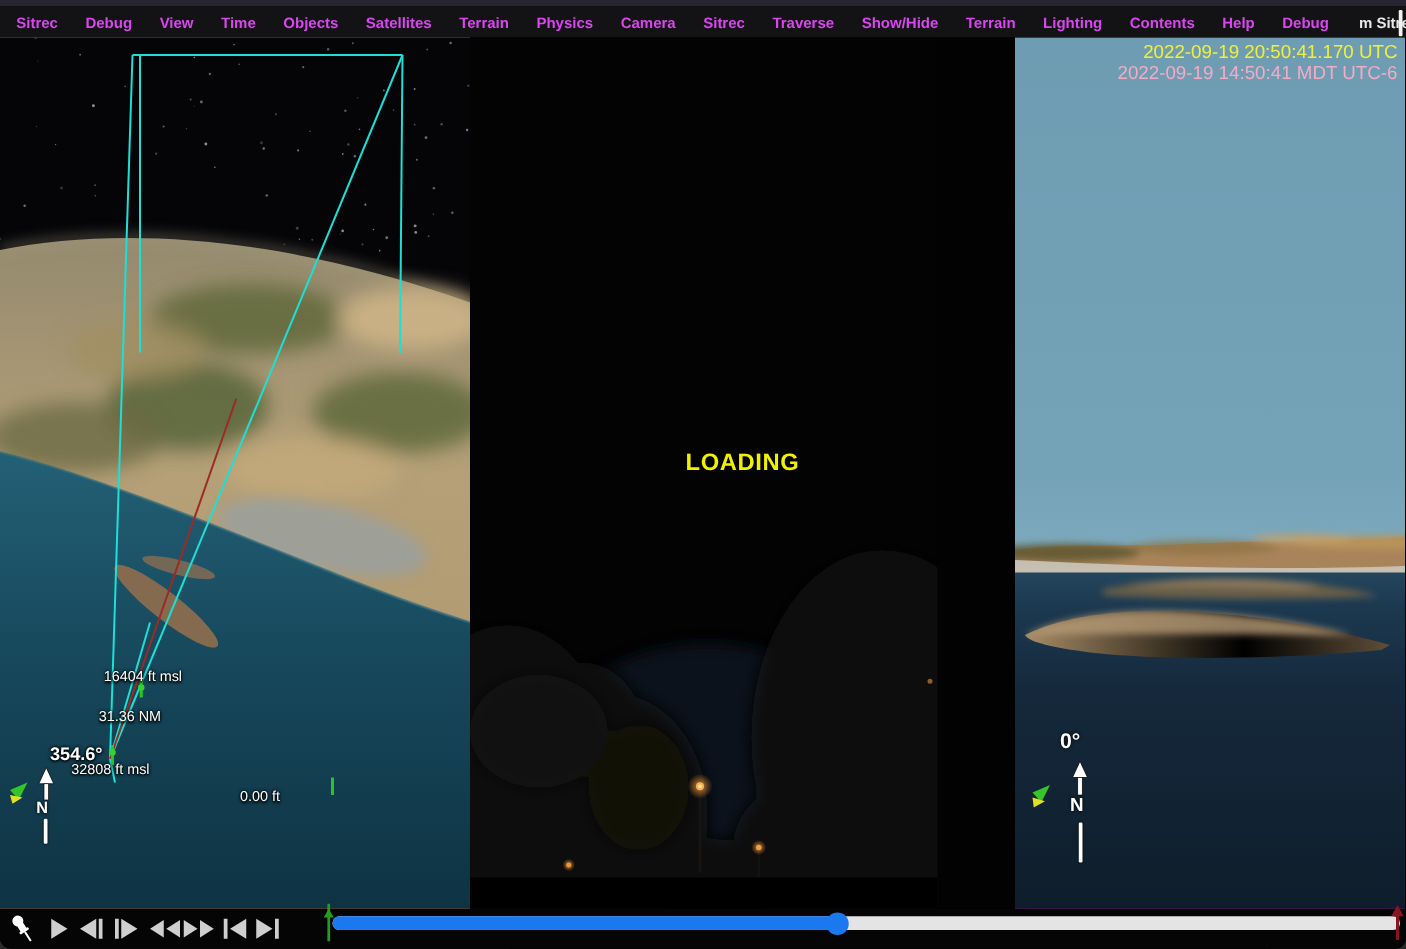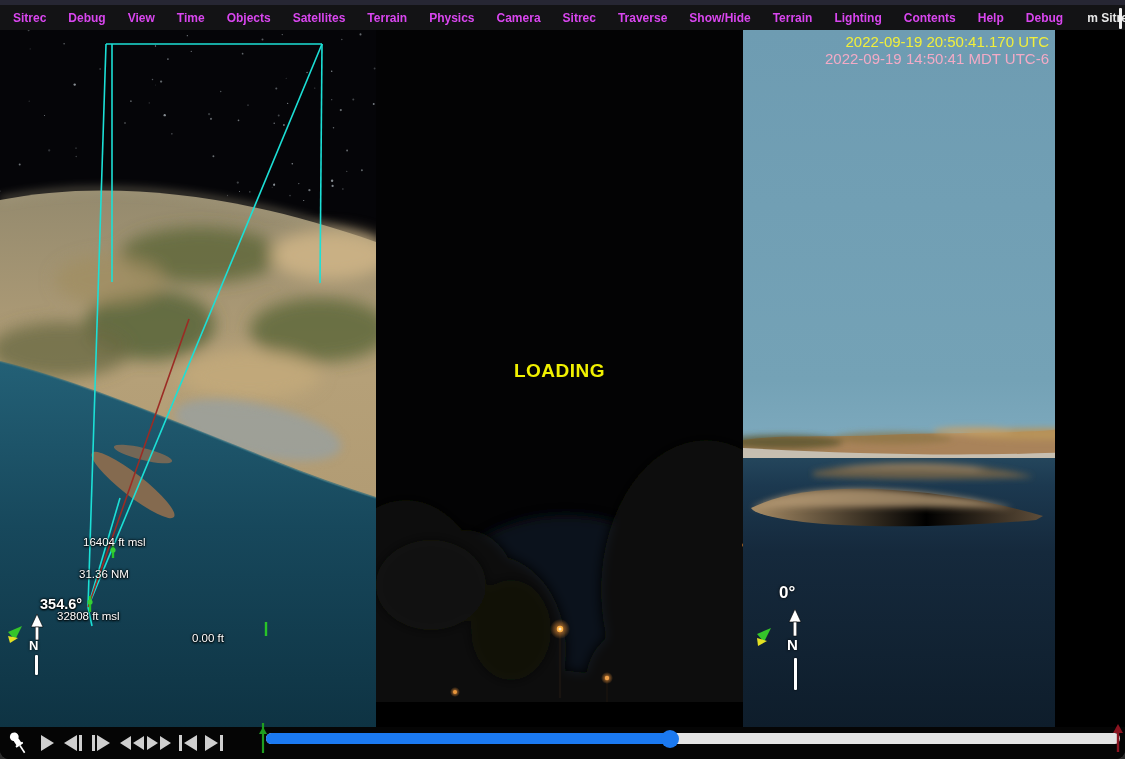--- a/index.html
+++ b/index.html
@@ -8,21 +8,21 @@
   
   .menubar{position:absolute;left:0;top:5px;width:1125px;height:25px;background:#131315;display:flex;align-items:center;}
   .menu-items{display:flex;align-items:center;padding-left:13px;}
   .mi{color:#d946ef;font-size:12px;font-weight:700;margin-right:22px;white-space:nowrap;cursor:default;}
   .version{color:#e8e8e8;font-size:12px;font-weight:700;white-space:nowrap;margin-left:2px;}
   .edge-tick{position:absolute;right:3px;top:3px;width:3px;height:21px;background:#f2f2f2;border-radius:1px;}
   
   .main{position:absolute;left:0;top:30px;width:1125px;height:697px;display:flex;}
   .panel{position:relative;height:697px;overflow:hidden;}
   .panel.left{width:376px;background:#c2410c;}
-  .panel.mid{width:367px;background:#020203;}
+  .panel.mid{width:436px;background:#020203;}
   .panel.right{width:312px;background:#a21caf;}
   .overlay-label{position:absolute;color:#fff;font-size:11.5px;white-space:nowrap;
     text-shadow:0 0 3px #000,0 0 2px #000,0 1px 2px #000;}
   .heading-label{font-size:14.5px;font-weight:700;margin-left:24px;}
   .compass-n{position:absolute;color:#fff;font-weight:700;font-size:13px;text-shadow:0 0 3px #000;}
   .compass-line{position:absolute;width:3px;background:#fff;border-radius:1px;box-shadow:0 0 2px #000;}
   .loading{position:absolute;left:0;right:0;top:330px;text-align:center;color:#f0f000;
     font-size:19px;font-weight:700;letter-spacing:.5px;}
   .ts{position:absolute;right:6px;text-align:right;font-size:15px;white-space:nowrap;}
   .ts.utc{top:3px;color:#f2ef3a;}

